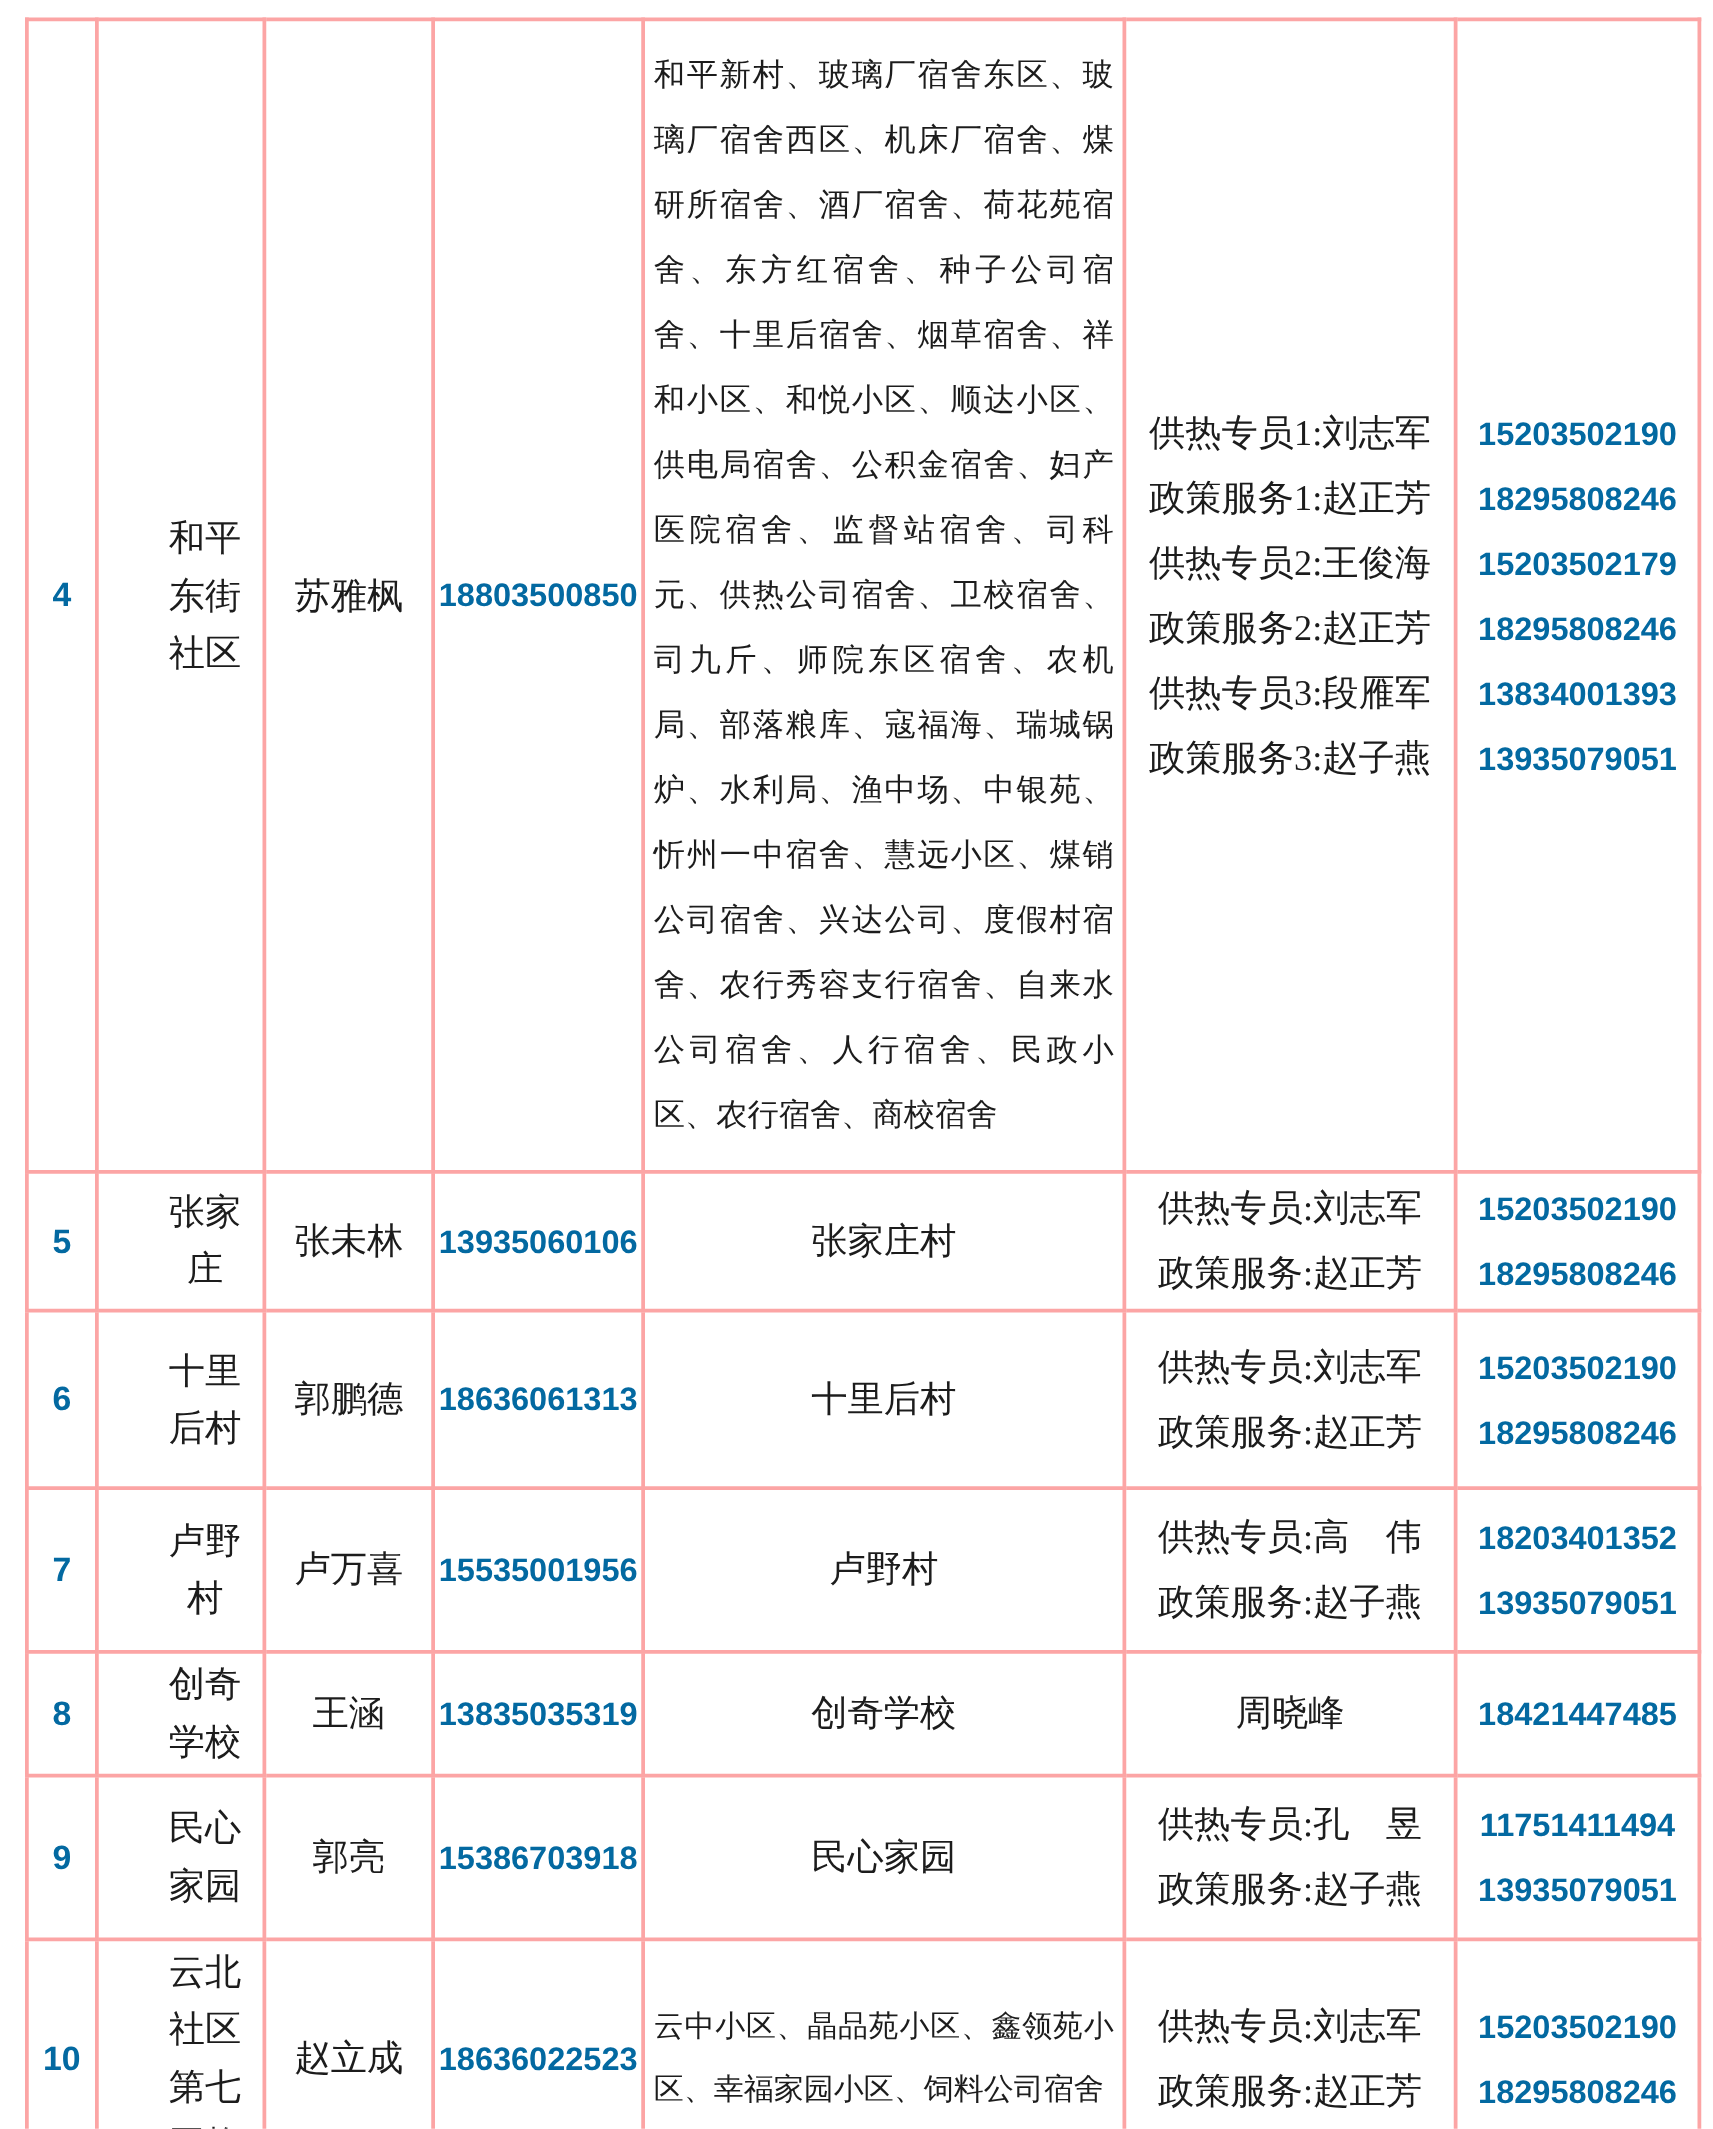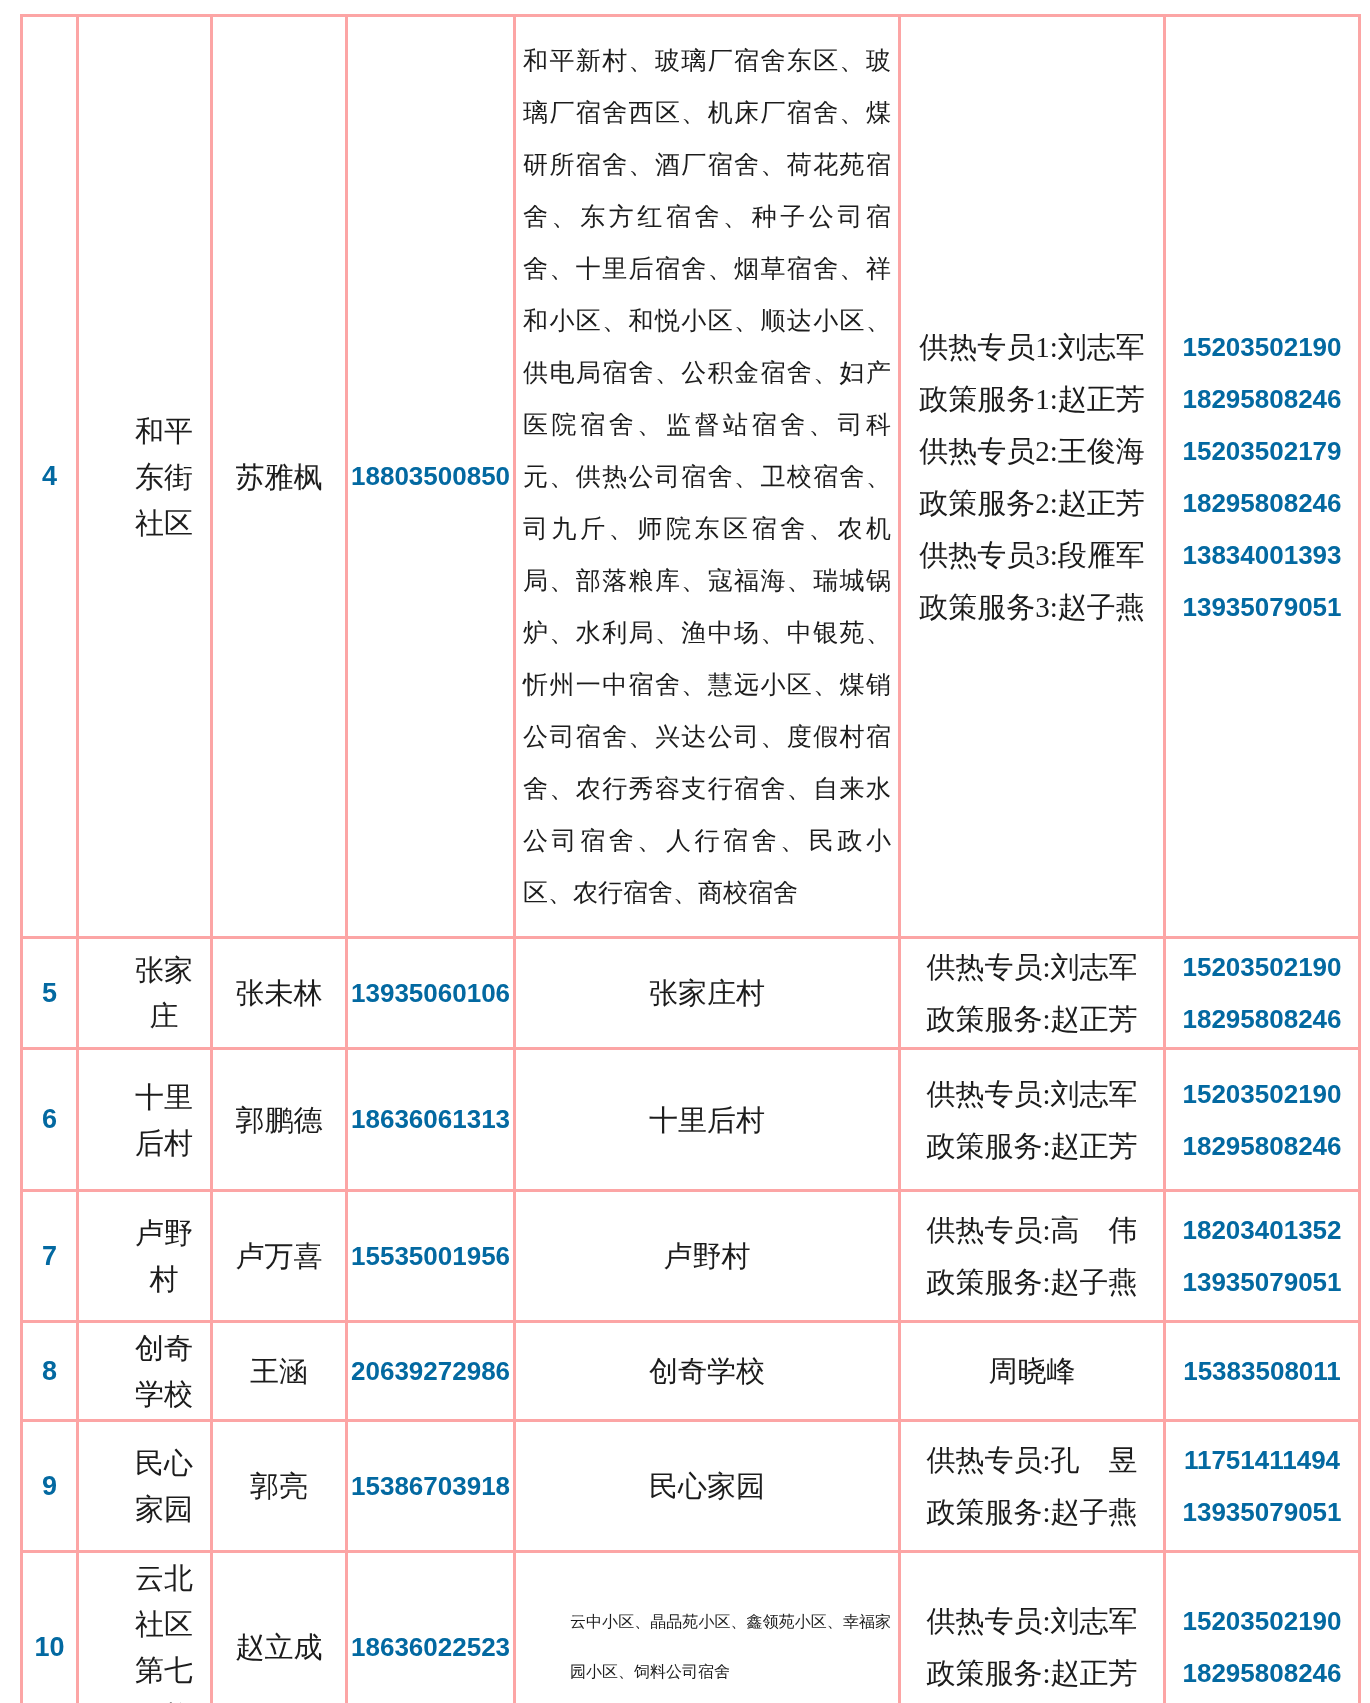--- a/index.html
+++ b/index.html
@@ -24,24 +24,23 @@
     font-family:"Liberation Sans","DejaVu Sans",sans-serif;
     font-weight:700;font-size:26px;color:#0369a1;letter-spacing:0;
   }
   .rowno{font-size:27px;}
   .area{
     font-size:25px;line-height:52px;
     text-align:justify;text-justify:inter-ideograph;
     padding:0 4px;
   }
   .area10{
-    font-size:16px;line-height:50px;
+    font-size:24px;line-height:50px;
     text-align:justify;text-justify:inter-ideograph;
     padding:0 4px;
-    margin-left:47px;
   }
   .area-center{font-size:29px;line-height:44px;}
   .svc{display:inline-block;text-align:right;}
   .svc-line{font-size:29px;line-height:52px;white-space:nowrap;}
   .ph-line{display:block;font-size:26px;line-height:52px;}
 </style>
 </head>
 <body>
 
 <table class="sheet">
@@ -161,31 +160,31 @@
     </tr>
 
     <tr style="height:96px">
       <td class="c"><span class="num rowno">8</span></td>
       <td class="c">
           <div class="comm">创奇学校</div>
         </td>
       <td class="c">
           <div class="cjk">王涵</div>
         </td>
-      <td class="c"><span class="num">20639272986</span></td>
+      <td class="c"><span class="num">13835035319</span></td>
       <td class="c">
           <div class="area-center">创奇学校</div>
         </td>
       <td class="c">
         <div class="svc">
           <div class="svc-line">周晓峰</div>
         </div>
       </td>
       <td class="c">
-        <span class="num ph-line">15383508011</span>
+        <span class="num ph-line">18421447485</span>
       </td>
     </tr>
 
     <tr style="height:131px">
       <td class="c"><span class="num rowno">9</span></td>
       <td class="c">
           <div class="comm">民心家园</div>
         </td>
       <td class="c">
           <div class="cjk">郭亮</div>

